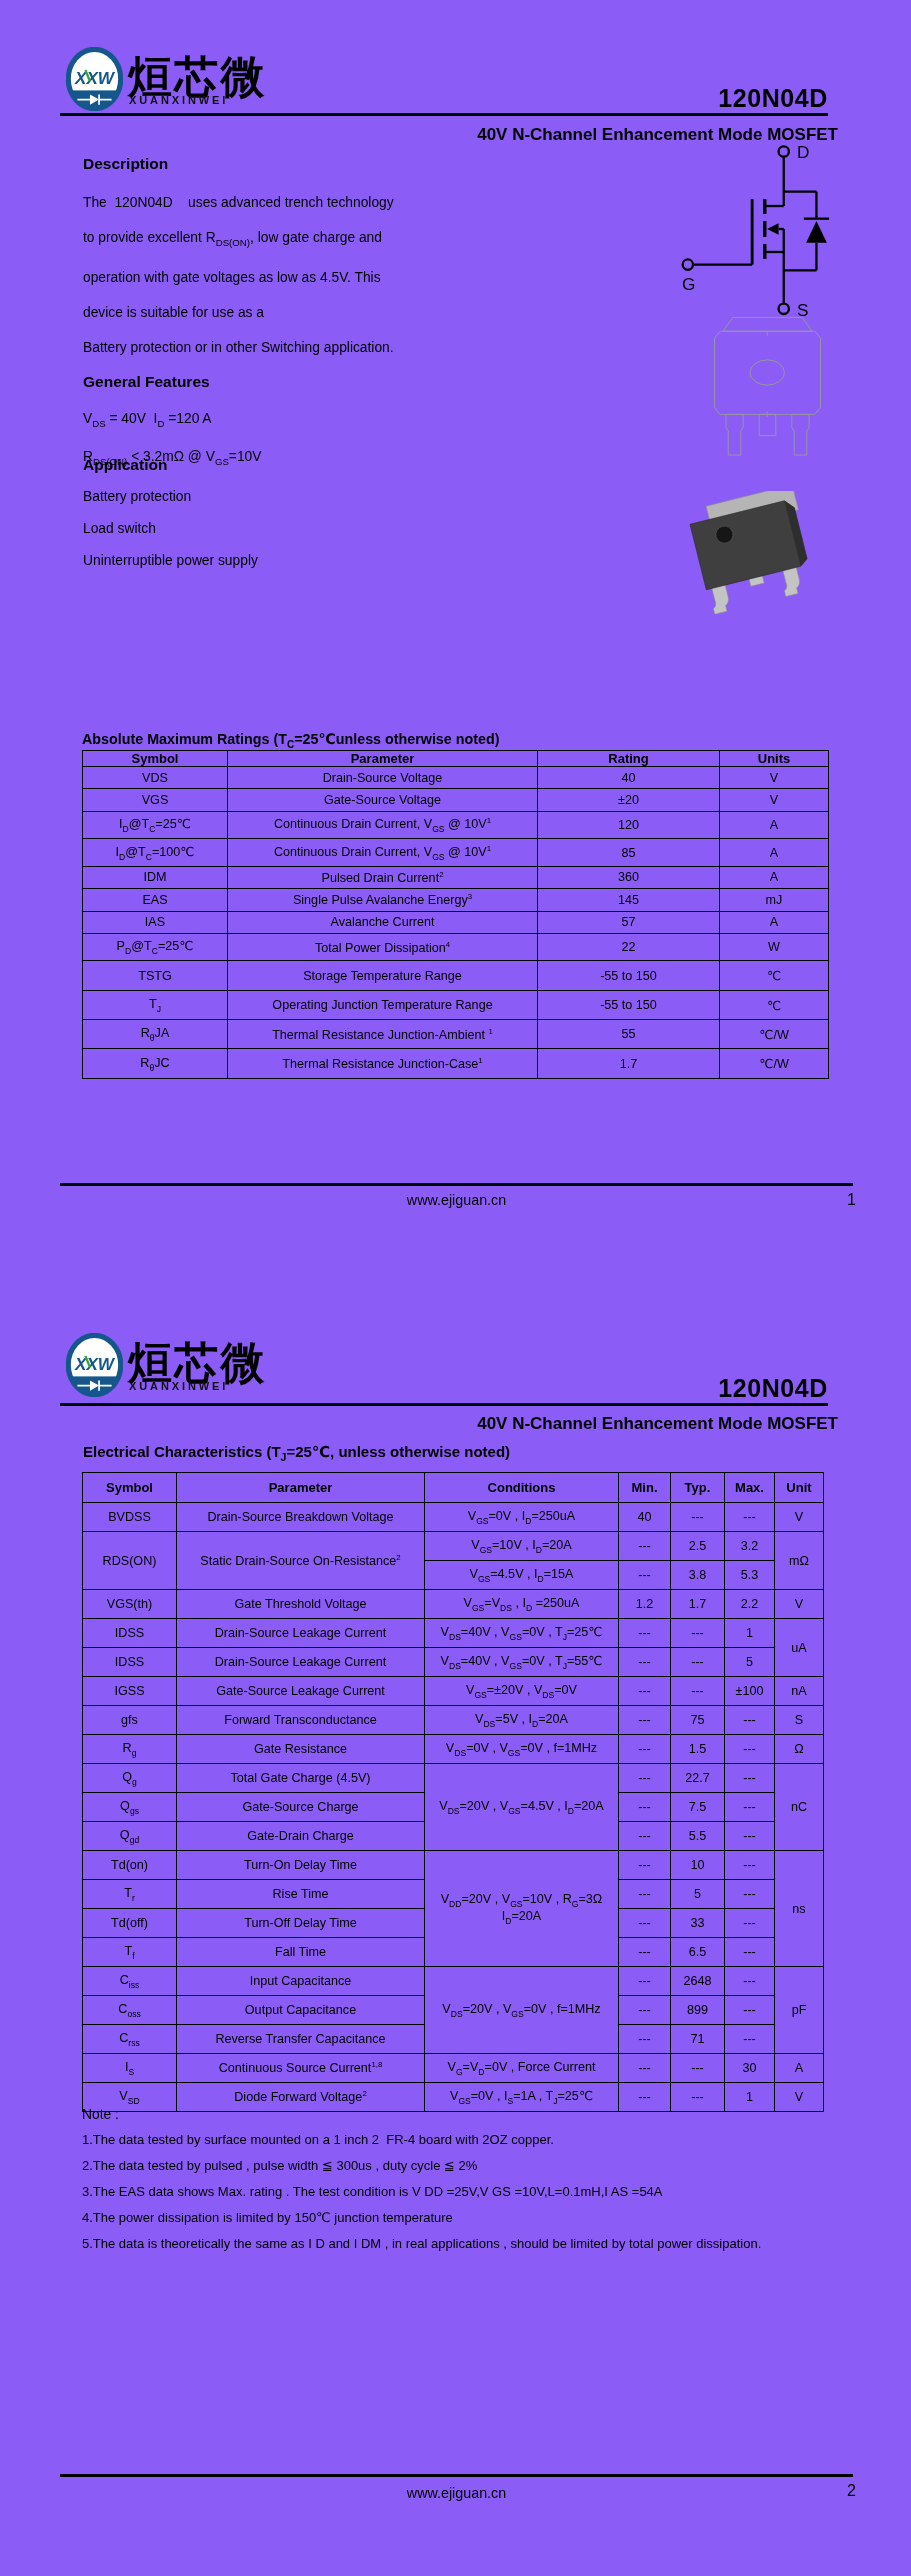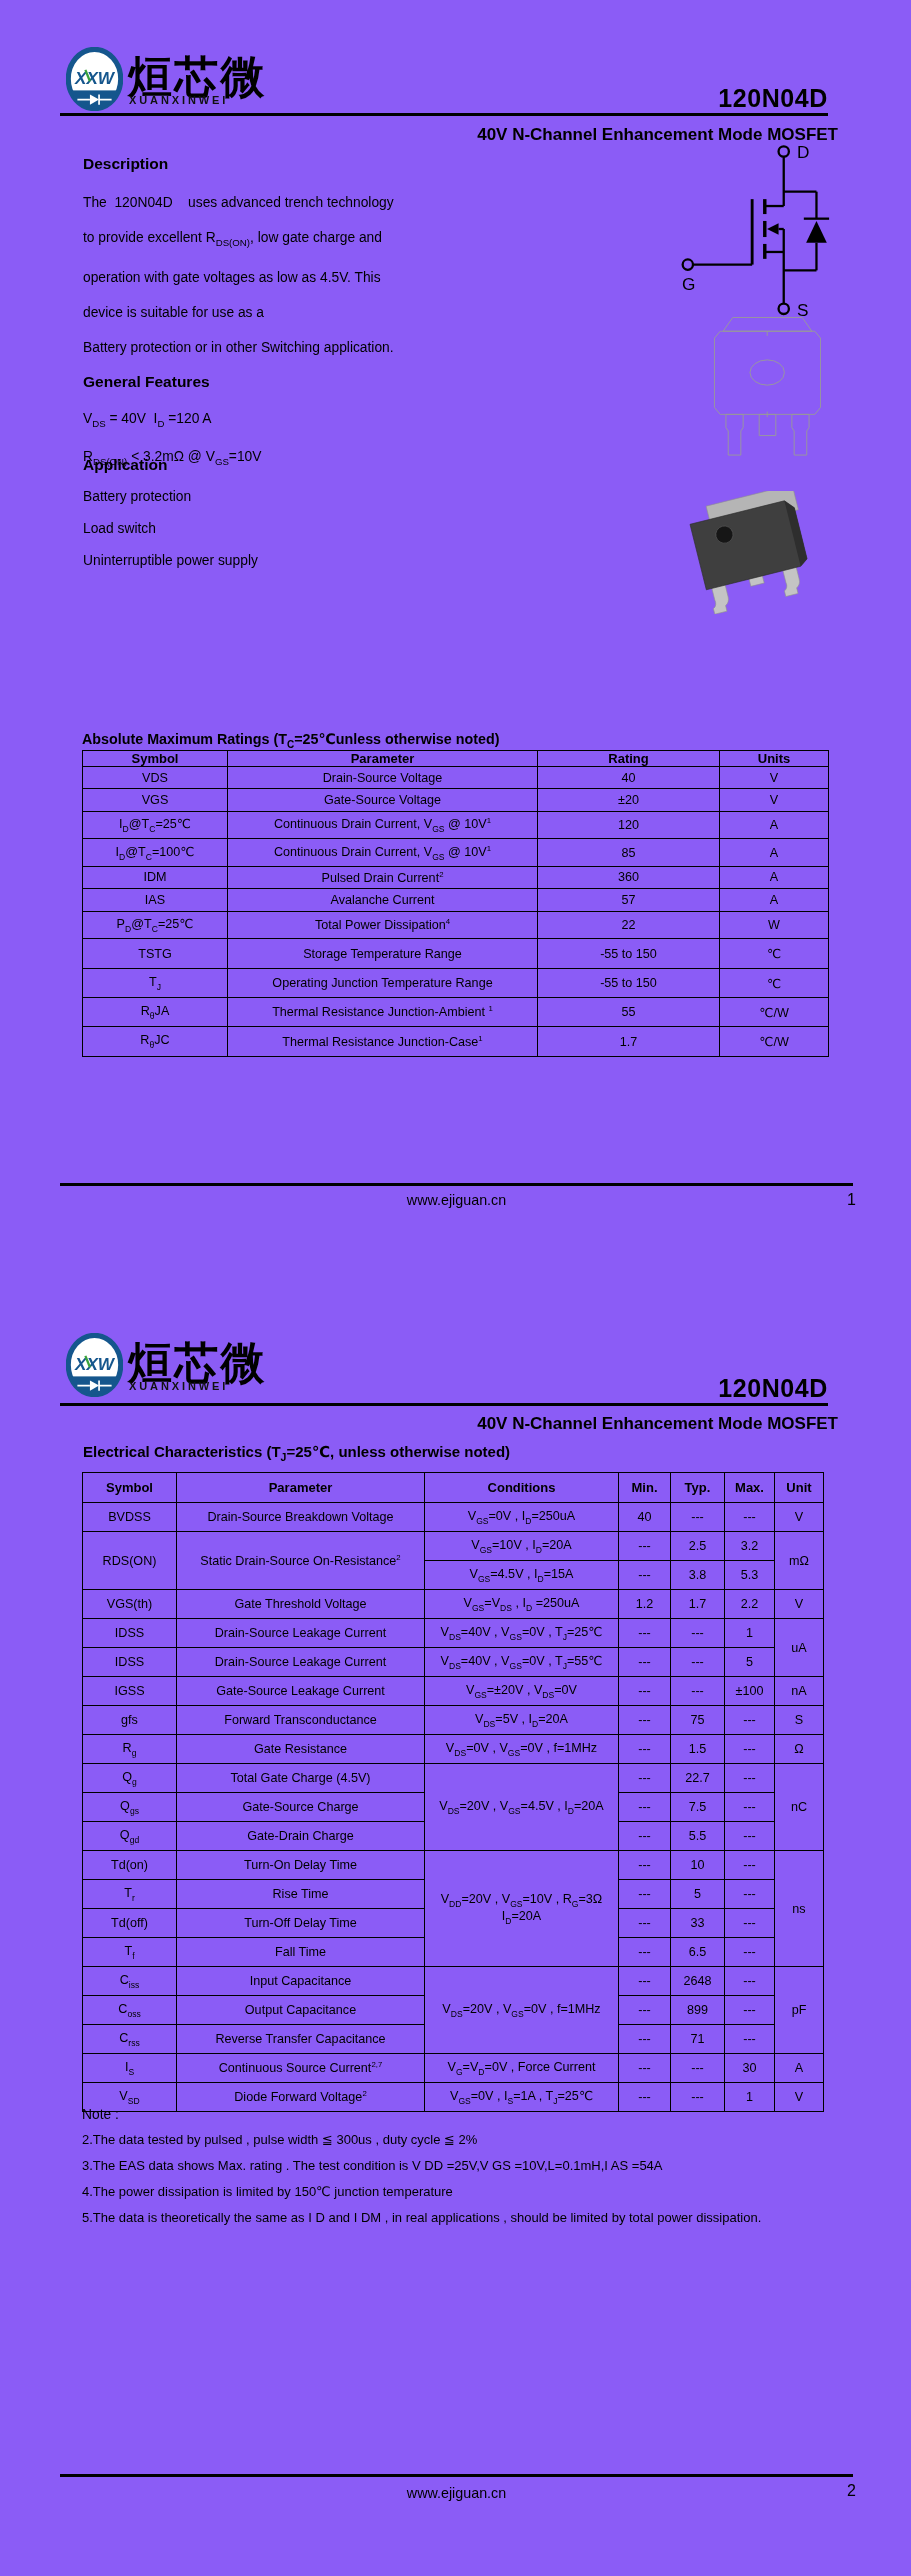--- a/index.html
+++ b/index.html
@@ -186,20 +186,26 @@
             <td>85</td>
             <td>A</td>
           </tr>
           <tr style="height: 22.4px;">
             <td>IDM</td>
             <td>Pulsed Drain Current<sup>2</sup></td>
             <td>360</td>
             <td>A</td>
           </tr>
           <tr style="height: 22.4px;">
+            <td>EAS</td>
+            <td>Single Pulse Avalanche Energy<sup>3</sup></td>
+            <td>145</td>
+            <td>mJ</td>
+          </tr>
+          <tr style="height: 22.4px;">
             <td>IAS</td>
             <td>Avalanche Current</td>
             <td>57</td>
             <td>A</td>
           </tr>
           <tr style="height: 27.5px;">
             <td>P<sub>D</sub>@T<sub>C</sub>=25℃</td>
             <td>Total Power Dissipation<sup>4</sup></td>
             <td>22</td>
             <td>W</td>
@@ -437,41 +443,42 @@
           </tr>
           <tr>
             <td>C<sub>rss</sub></td>
             <td>Reverse Transfer Capacitance</td>
             <td>---</td>
             <td>71</td>
             <td>---</td>
           </tr>
           <tr>
             <td>I<sub>S</sub></td>
-            <td>Continuous Source Current<sup>2,7</sup></td>
+            <td>Continuous Source Current<sup>1,8</sup></td>
             <td>V<sub>G</sub>=V<sub>D</sub>=0V , Force Current</td>
             <td>---</td>
             <td>---</td>
             <td>30</td>
             <td>A</td>
           </tr>
           <tr>
             <td>V<sub>SD</sub></td>
             <td>Diode Forward Voltage<sup>2</sup></td>
             <td>V<sub>GS</sub>=0V , I<sub>S</sub>=1A , T<sub>J</sub>=25℃</td>
             <td>---</td>
             <td>---</td>
             <td>1</td>
             <td>V</td>
           </tr>
         </tbody>
       </table>
 
     <div class="abs" style="left:82px;top:819px;font-size:13.8px;">Note :</div>
     <div class="abs notes" style="left:82px;top:839px;width:763px;font-size:13px;">
+        <div class="note-line">1.The data tested by surface mounted on a 1 inch 2  FR-4 board with 2OZ copper.</div>
         <div class="note-line">2.The data tested by pulsed , pulse width ≦ 300us , duty cycle ≦ 2%</div>
         <div class="note-line">3.The EAS data shows Max. rating . The test condition is V DD =25V,V GS =10V,L=0.1mH,I AS =54A</div>
         <div class="note-line">4.The power dissipation is limited by 150℃ junction temperature</div>
         <div class="note-line">5.The data is theoretically the same as I D and I DM , in real applications , should be limited by total power dissipation.</div>
       </div>
 
     <div class="rule" style="left:60px;top:1186px;width:793px;"></div>
     <div class="footer-site" style="top:1197px;">www.ejiguan.cn</div>
     <div class="footer-page" style="top:1194px;">2</div>
   </div>

